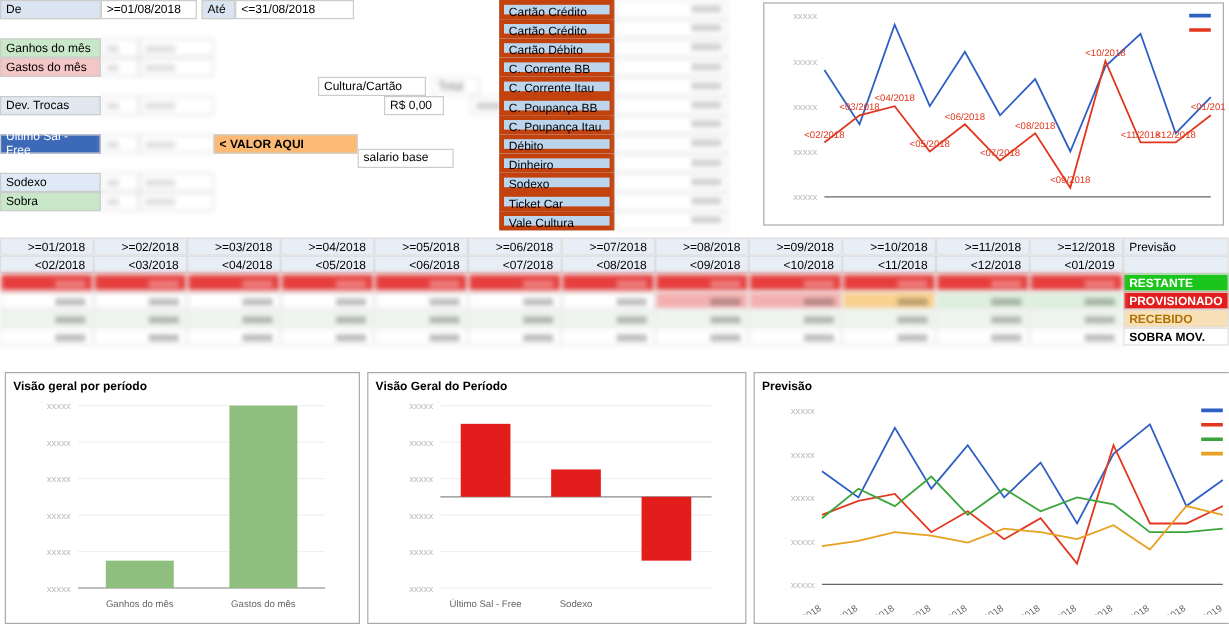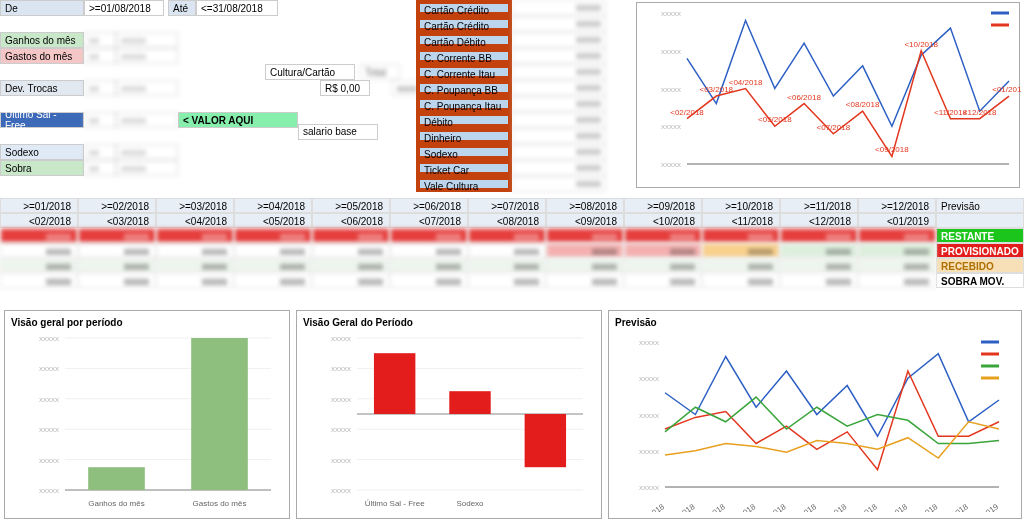--- a/index.html
+++ b/index.html
@@ -5,31 +5,31 @@
   * { box-sizing: border-box; margin: 0; padding: 0; font-family: Arial, sans-serif; font-size: 10px; }
   body { background: #fff; width: 1024px; height: 525px; overflow: hidden; position: relative; }
   .cell { border: 1px solid #ccc; padding: 2px 4px; display: inline-flex; align-items: center; height: 16px; }
 
   
   .top { position: absolute; top: 0; left: 0; right: 0; }
   .row { display: flex; align-items: center; height: 16px; }
   .de-lbl   { width: 84px;  background:#dbe5f1; }
   .de-val   { width: 80px;  background:#fff; }
   .ate-lbl  { width: 28px;  background:#dbe5f1; margin-left: 4px; }
-  .ate-val  { width: 82px;  background:#fff;text-align:center; }
+  .ate-val  { width: 99px;  background:#fff;text-align:center; }
   .sum-lbl  { width: 84px; }
   .sum-v1   { width: 32px;  filter: blur(2px); opacity:.7; color:#777;}
   .sum-v2   { width: 62px;  filter: blur(2px); opacity:.7; color:#777; text-align:right;}
   .ganhos   { background:#c9e8c9; }
   .gastos   { background:#f5c6c6; }
   .dev      { background:#e1e8f0; }
   .ultimo   { background:#3d6ab8; color:#fff; }
   .sodexo   { background:#dfeaf6; }
   .sobra    { background:#c9e8c9; }
-  .valor-aqui { width:120px; background:#86efac; font-weight:bold;}
+  .valor-aqui { width:120px; background:#fdba74; font-weight:bold;}
   .salario    { width:80px; background:#fff;margin-top:23px; }
   .dinh-lbl { position:absolute; left:265px; top:64px; width:90px;}
   .dinh-total { position:absolute; left:360px; top:64px; width:40px; filter:blur(2px); opacity:.6;}
   .dinh-val { position:absolute; left:320px; top:80px; width:50px; text-align:right;}
   .dinh-blur{ position:absolute; left:392px; top:80px; width:30px; filter:blur(2px); opacity:.6;}
 
   
   .pay-col { position:absolute; left:416px; top:0; width:190px; }
   .pay-row { display:flex; height:16px; }
   .pay-lbl { width:96px; background:#bcd5ed; border:4px solid #c2410c; padding:1px 4px; }
@@ -53,21 +53,21 @@
   .r-prov  .mcell:nth-child(10) { background:#f9c97a; }
   .r-prov  .mcell:nth-child(8) ,.r-prov .mcell:nth-child(9) { background:#f3a3a3; }
   .r-prov  .mcell:nth-child(11),.r-prov .mcell:nth-child(12){ background:#d8edd8; }
   .r-receb .mcell { background:#ecf4ec; }
   .r-receb .mlast { background:#f7e0b7; color:#b07000; }
   .r-sobra .mcell { background:#fff; }
   .r-sobra .mlast { background:#fff; color:#000; }
 
   
   .bot { position:absolute; left:0; top:306px; width:1024px; display:flex; gap:6px; padding:4px; }
-  .panel { border:1px solid #aaa; flex:1; padding:6px 10px 4px 6px; position:relative; }
+  .panel { border:1px solid #aaa; flex:1; padding:6px 20px 4px 6px; position:relative; }
   .panel h4 { font-size:10px; font-weight:bold; margin-bottom:4px;}
   svg text { font-size:8px; }
 </style>
 </head>
 <body>
 
 <div class="top">
   <div class="row">
     <div class="cell de-lbl">De</div>
     <div class="cell de-val">&gt;=01/08/2018</div>

